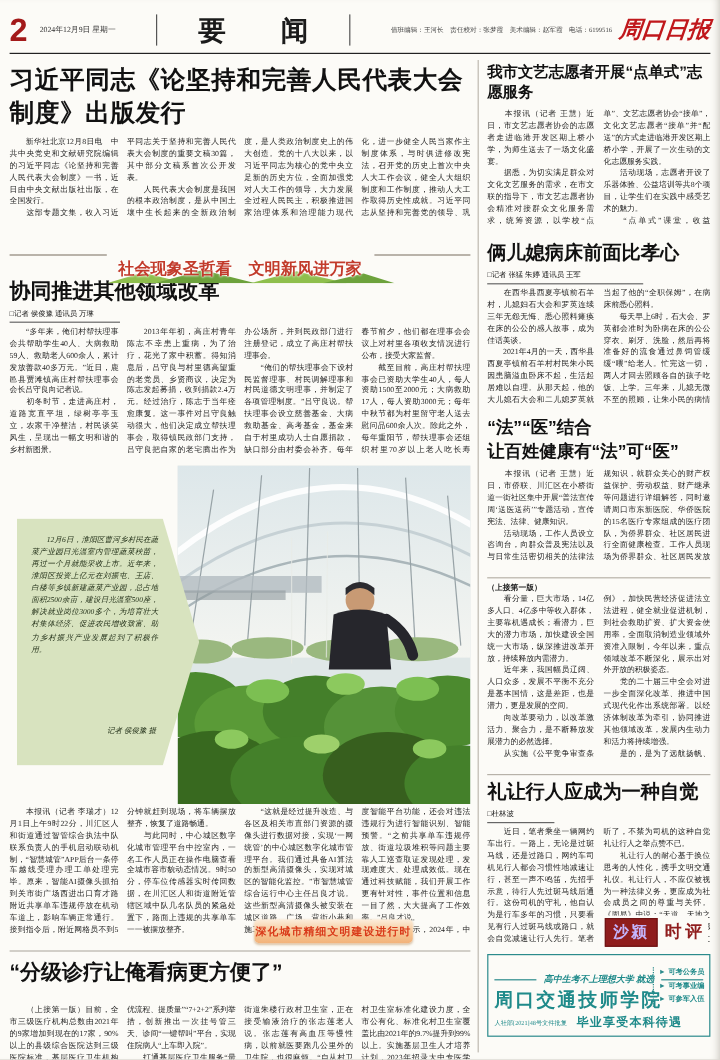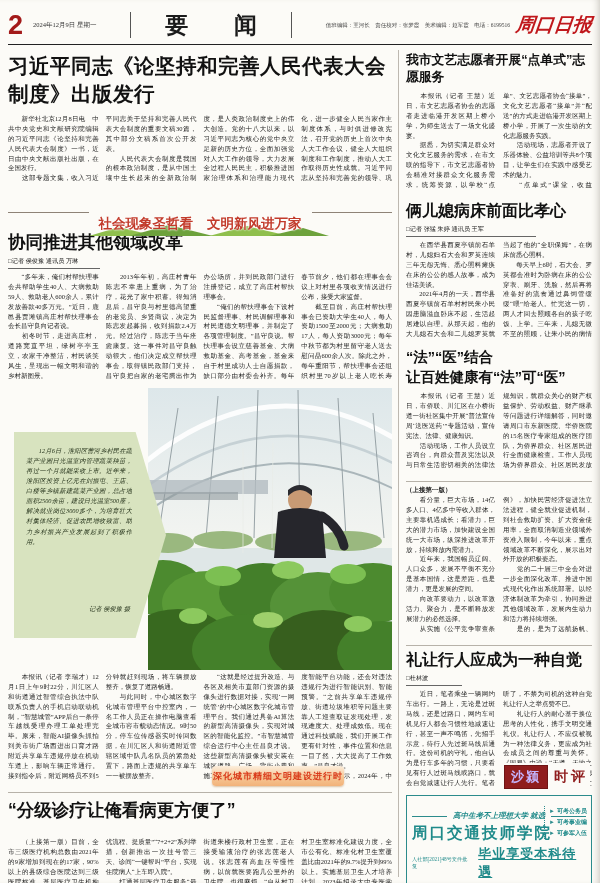--- a/index.html
+++ b/index.html
@@ -88,21 +88,21 @@
   
   .ad{border:1.5px solid #2b8b8c;margin-top:6px;padding:15px 5px 4px 5px;position:relative;color:#1f8a8a;}
   .ad-tagline{display:flex;align-items:center;gap:6px;}
   .ad-tagline .tl{flex:1;border-top:1.5px solid #2b8b8c;}
   .ad-tagline span{font-size:7.5px;font-weight:bold;font-style:italic;white-space:nowrap;}
   .ad-main{display:flex;align-items:flex-end;gap:6px;margin-top:2px;}
   .ad-name{font-size:15.5px;font-weight:900;letter-spacing:2px;white-space:nowrap;
            font-family:"Liberation Serif",serif;text-align:right;}
   .ad-sub{display:flex;gap:8px;align-items:center;margin-top:1px;}
   .ad-approval{font-size:5.2px;}
-  .ad-benefit{font-size:13px;font-weight:bold;letter-spacing:1px;text-decoration:underline;}
+  .ad-benefit{font-size:10px;font-weight:bold;letter-spacing:1px;}
   .ad-bullets{position:absolute;right:4px;top:10px;border-left:1px dotted #2b8b8c;padding-left:4px;}
   .ad-bullets div{font-size:6px;font-weight:bold;line-height:1.8;white-space:nowrap;}
   .arrow{display:inline-block;color:#2b8b8c;margin-right:2px;}
 </style>
 </head>
 <body>
 
 <div class="page">
 
   <header class="hdr">

